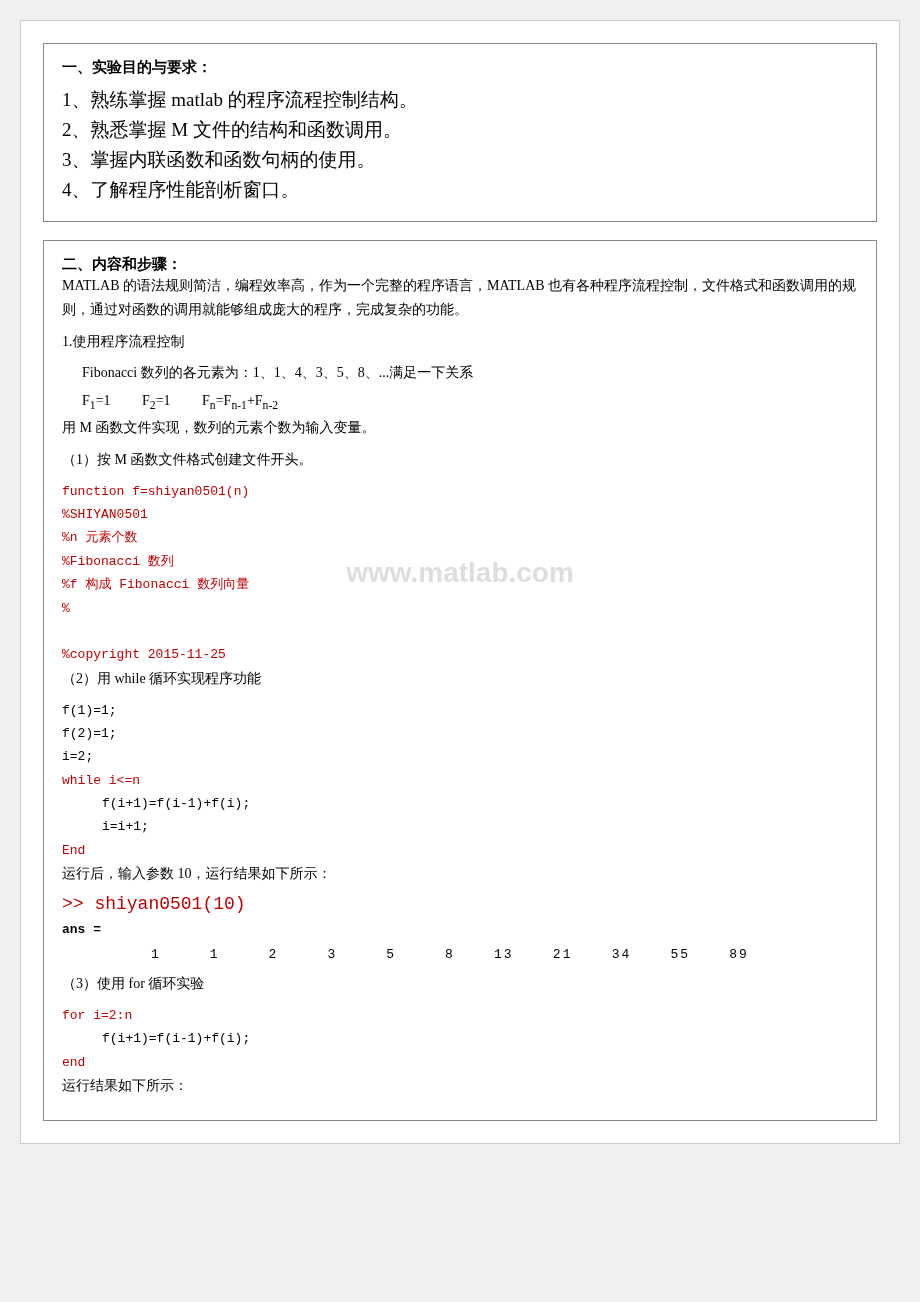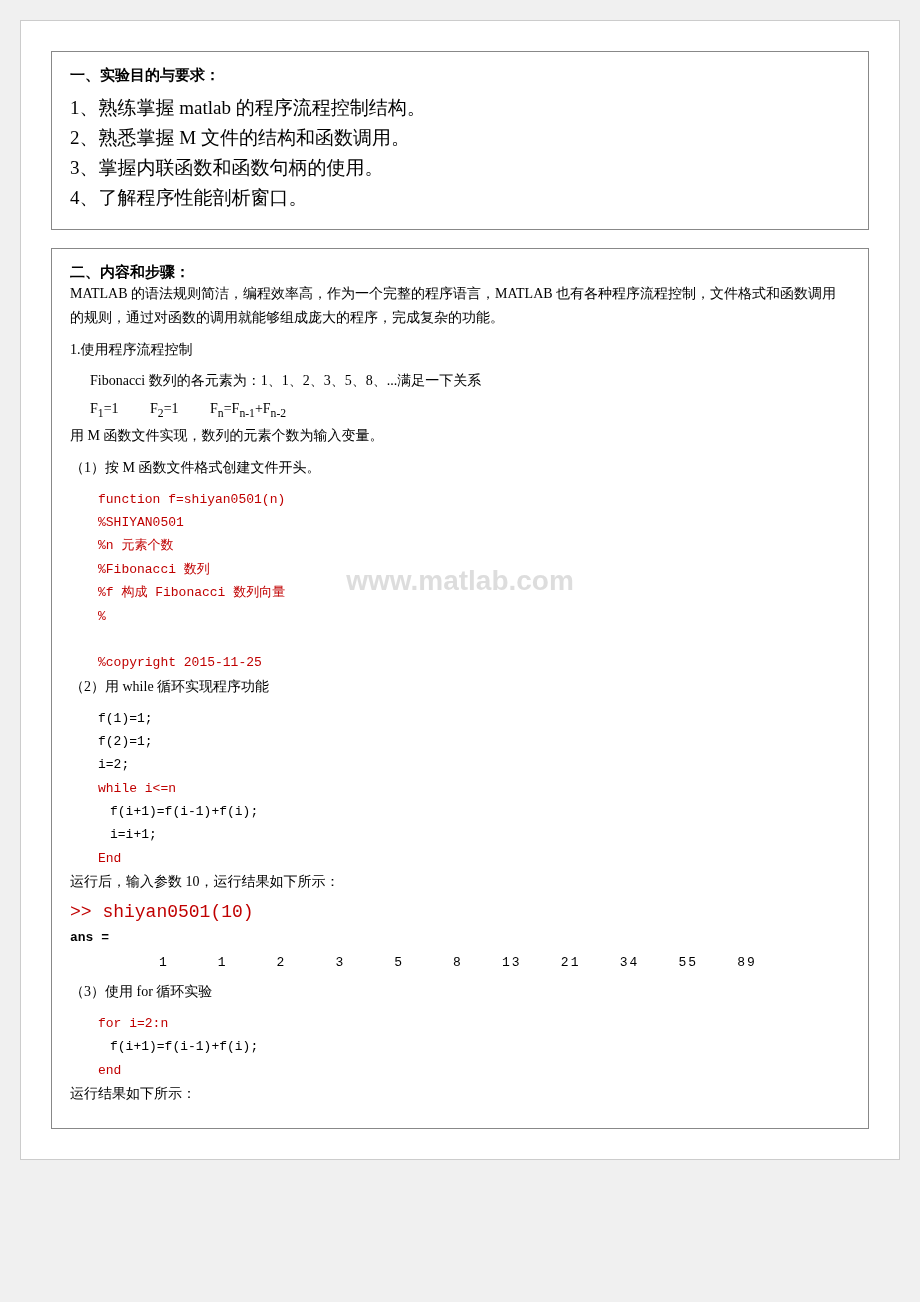--- a/index.html
+++ b/index.html
@@ -7,21 +7,21 @@
       background: #f0f0f0;
       font-family: "SimSun", "宋体", serif;
       font-size: 14px;
       color: #000;
       padding: 20px;
     }
     .page {
       background: #fff;
       max-width: 880px;
       margin: 0 auto;
-      padding: 12px;
+      padding: 4px;
       border: 1px solid #ccc;
     }
     .section {
       border: 1px solid #888;
       margin: 18px 18px;
       padding: 14px 18px;
     }
     .section-title {
       font-weight: bold;
       font-size: 15px;
@@ -57,21 +57,20 @@
     .code-black {
       font-family: "Courier New", Courier, monospace;
       font-size: 13px;
       color: #000;
     }
     .code-line {
       font-family: "Courier New", Courier, monospace;
       font-size: 13px;
       line-height: 1.8;
       display: block;
-      margin-left: 28px;
     }
     .indent1 { margin-left: 20px; }
     .indent2 { margin-left: 40px; }
     .watermark {
       position: relative;
       display: inline-block;
     }
     .watermark-text {
       position: absolute;
       top: 50%;
@@ -122,21 +121,21 @@
     </ul>
   </div>
 
   <div class="content-area">
     <div class="content-title">二、内容和步骤：</div>
 
     <p>MATLAB 的语法规则简洁，编程效率高，作为一个完整的程序语言，MATLAB 也有各种程序流程控制，文件格式和函数调用的规则，通过对函数的调用就能够组成庞大的程序，完成复杂的功能。</p>
 
     <p>1.使用程序流程控制</p>
 
-    <p class="indent1">Fibonacci 数列的各元素为：1、1、2、3、5、8、...满足一下关系</p>
+    <p class="indent1">Fibonacci 数列的各元素为：1、1、4、3、5、8、...满足一下关系</p>
 
     <div class="math-line">
       <span>F<sub>1</sub>=1</span>
       &nbsp;&nbsp;&nbsp;&nbsp;&nbsp;&nbsp;&nbsp;
       <span>F<sub>2</sub>=1</span>
       &nbsp;&nbsp;&nbsp;&nbsp;&nbsp;&nbsp;&nbsp;
       <span>F<sub>n</sub>=F<sub>n-1</sub>+F<sub>n-2</sub></span>
     </div>
 
     <p>用 M 函数文件实现，数列的元素个数为输入变量。</p>

